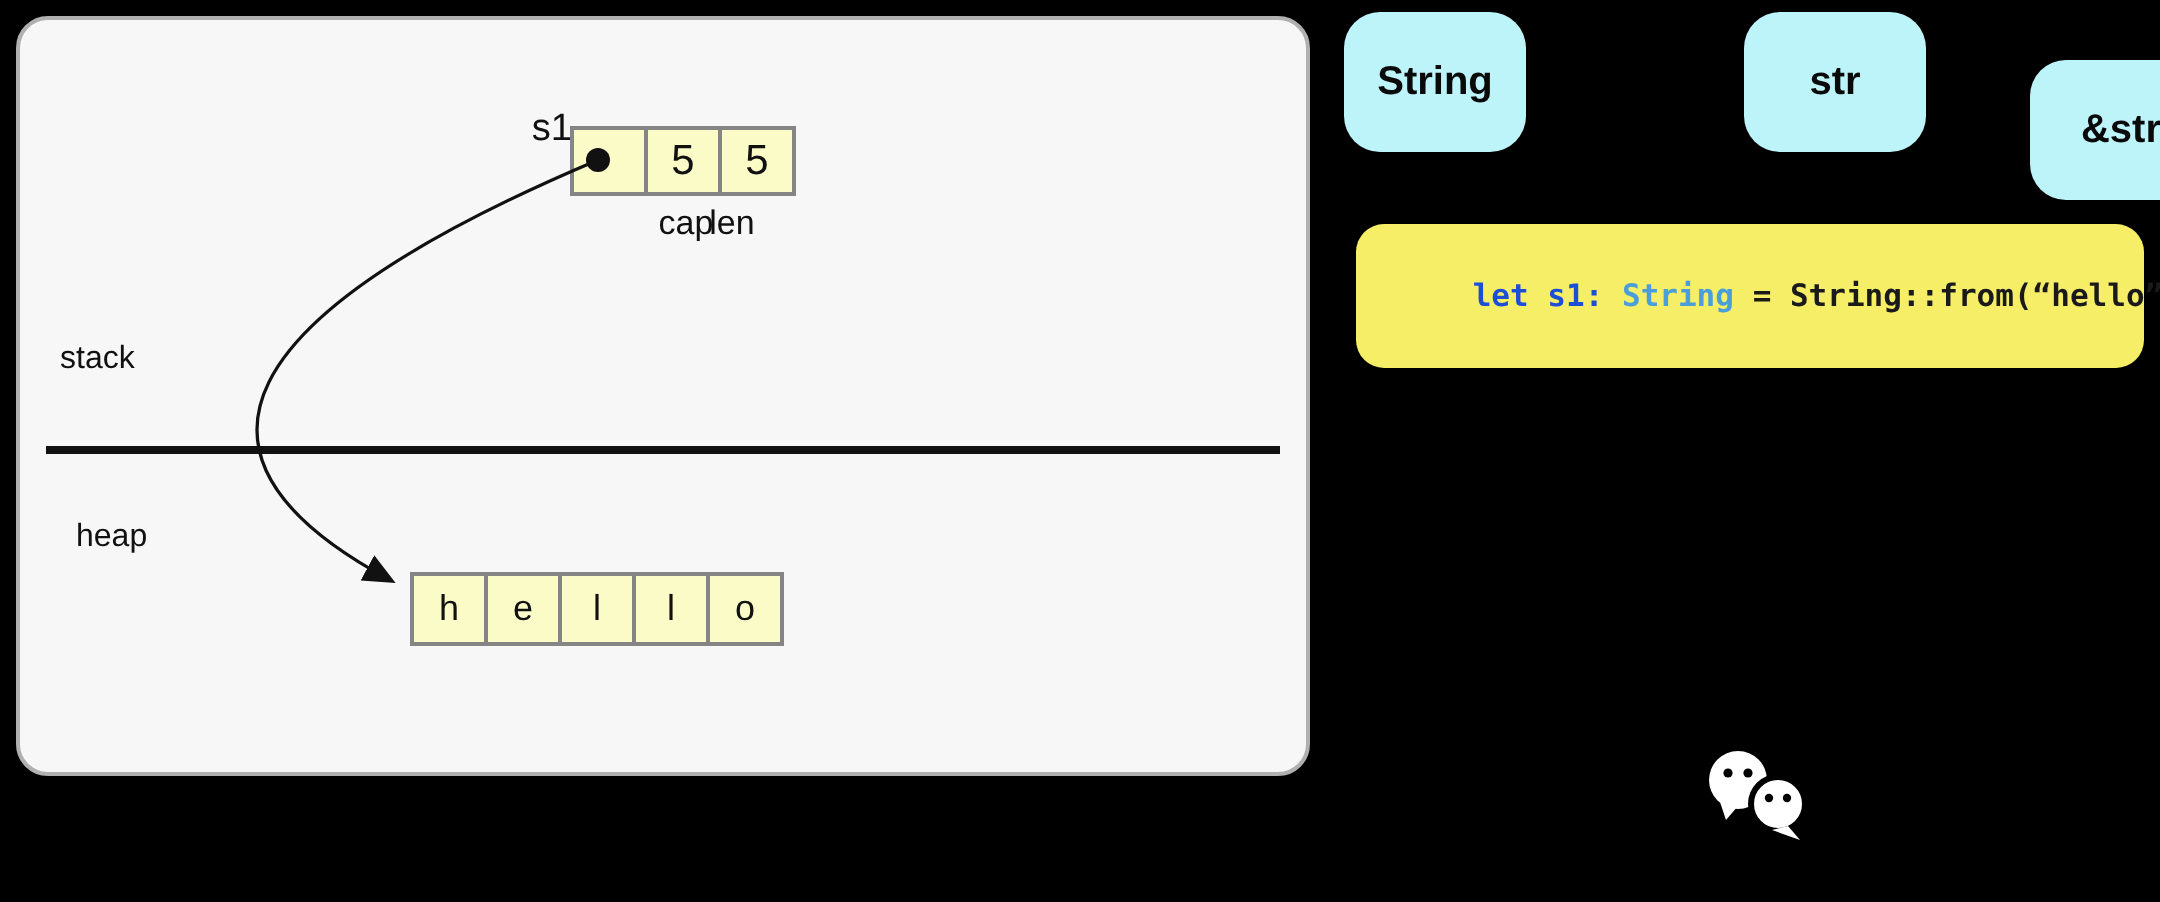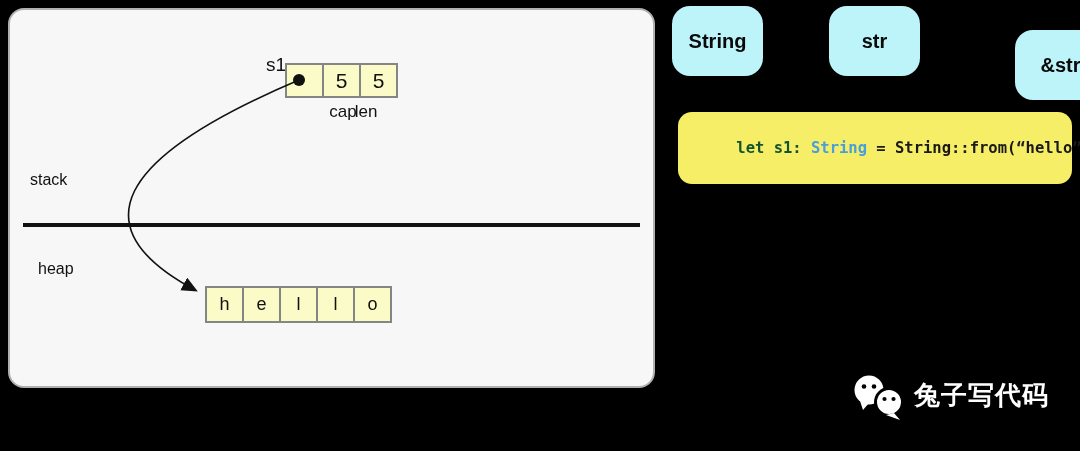--- a/index.html
+++ b/index.html
@@ -49,21 +49,21 @@
     top: 6px; width: 91px; height: 70px;
     background: var(--button_fill, #bdf4fa);
     border: none;
     border-radius: 18px;
     display: flex; align-items: center; justify-content: center;
     font-family: "Liberation Sans", sans-serif;
     font-size: 20px; font-weight: bold; color: #0a0a0a;
     cursor: pointer;
   }
   .btn-string { left: 672px; }
-  .btn-str    { left: 829px; }
+  .btn-str    { left: 872px; }
   .btn-refstr { left: 1015px; margin-top: 24px; }
 
   .code-box {
     position: absolute;
     left: 678px; top: 112px;
     width: 394px; height: 72px;
     background: var(--code_box_fill, #f5ee66);
     border-radius: 14px;
     display: flex; align-items: center;
     padding-left: 21px;
@@ -125,31 +125,30 @@
     <circle cx="289" cy="70" r="6" fill="#111"></circle>
   </svg>
 </div>
 
 <button class="type-btn btn-string">String</button>
 <button class="type-btn btn-str">str</button>
 <button class="type-btn btn-refstr">&amp;str</button>
 
 <div class="code-box">
   <div class="code-line">
-    <span style="color: #14532d;">let s1: </span><span style="color: rgb(74, 158, 217);">String</span><span style="color: rgb(26, 26, 26);"> = String::from(“hello”);</span>
+    <span style="color: #1d4ed8;">let s1: </span><span style="color: rgb(74, 158, 217);">String</span><span style="color: rgb(26, 26, 26);"> = String::from(“hello”);</span>
   </div>
 </div>
 
 <div class="watermark">
   <svg width="62" height="62" viewBox="0 0 62 62">
 
     <circle cx="21" cy="26" r="14.5" fill="#fff"></circle>
     <polygon points="12,37 15,46 21,39" fill="#fff"></polygon>
     <circle cx="16" cy="22.5" r="2.3" fill="#000"></circle>
     <circle cx="26" cy="22.5" r="2.3" fill="#000"></circle>
 
     <circle cx="41" cy="38" r="13.5" fill="#fff" stroke="#000" stroke-width="3"></circle>
     <polygon points="46,49 52,56 38,51" fill="#fff"></polygon>
     <circle cx="36.5" cy="35" r="2.1" fill="#000"></circle>
     <circle cx="45.5" cy="35" r="2.1" fill="#000"></circle>
   </svg>
-  <span class="watermark-text">兔子写代码</span>
 </div>
 
 </body></html>

